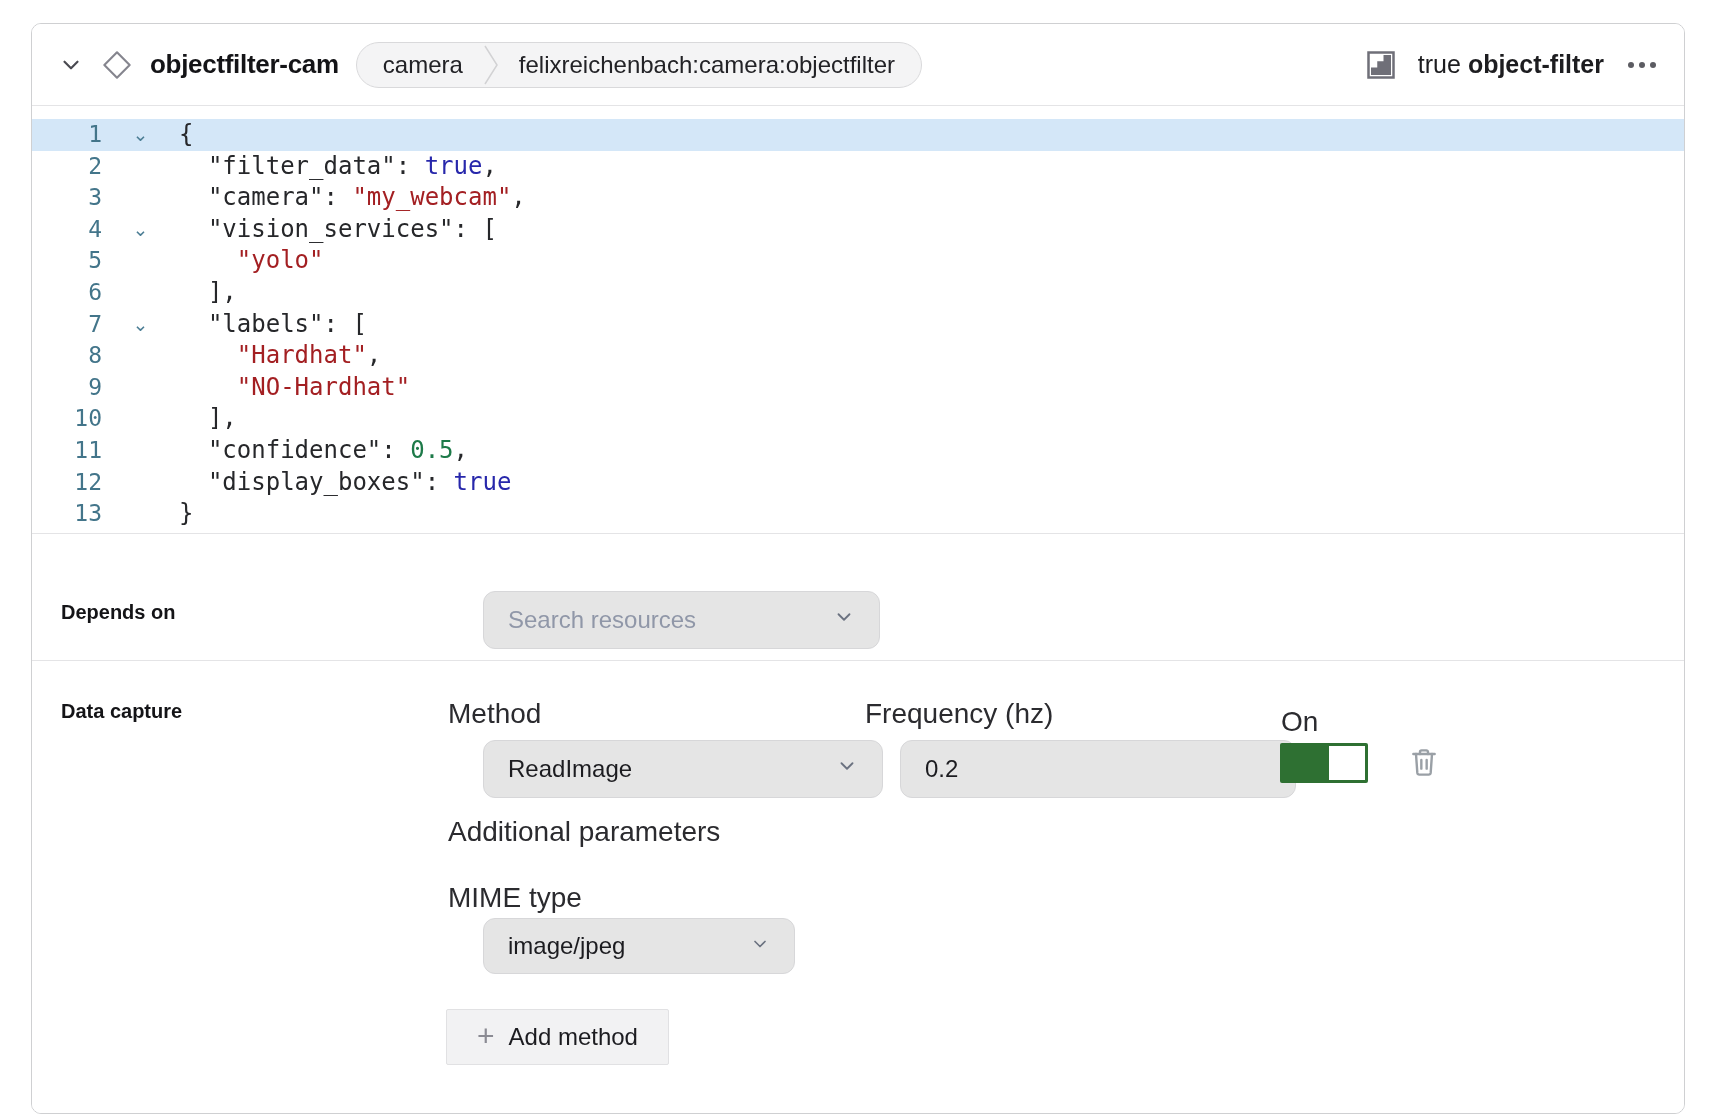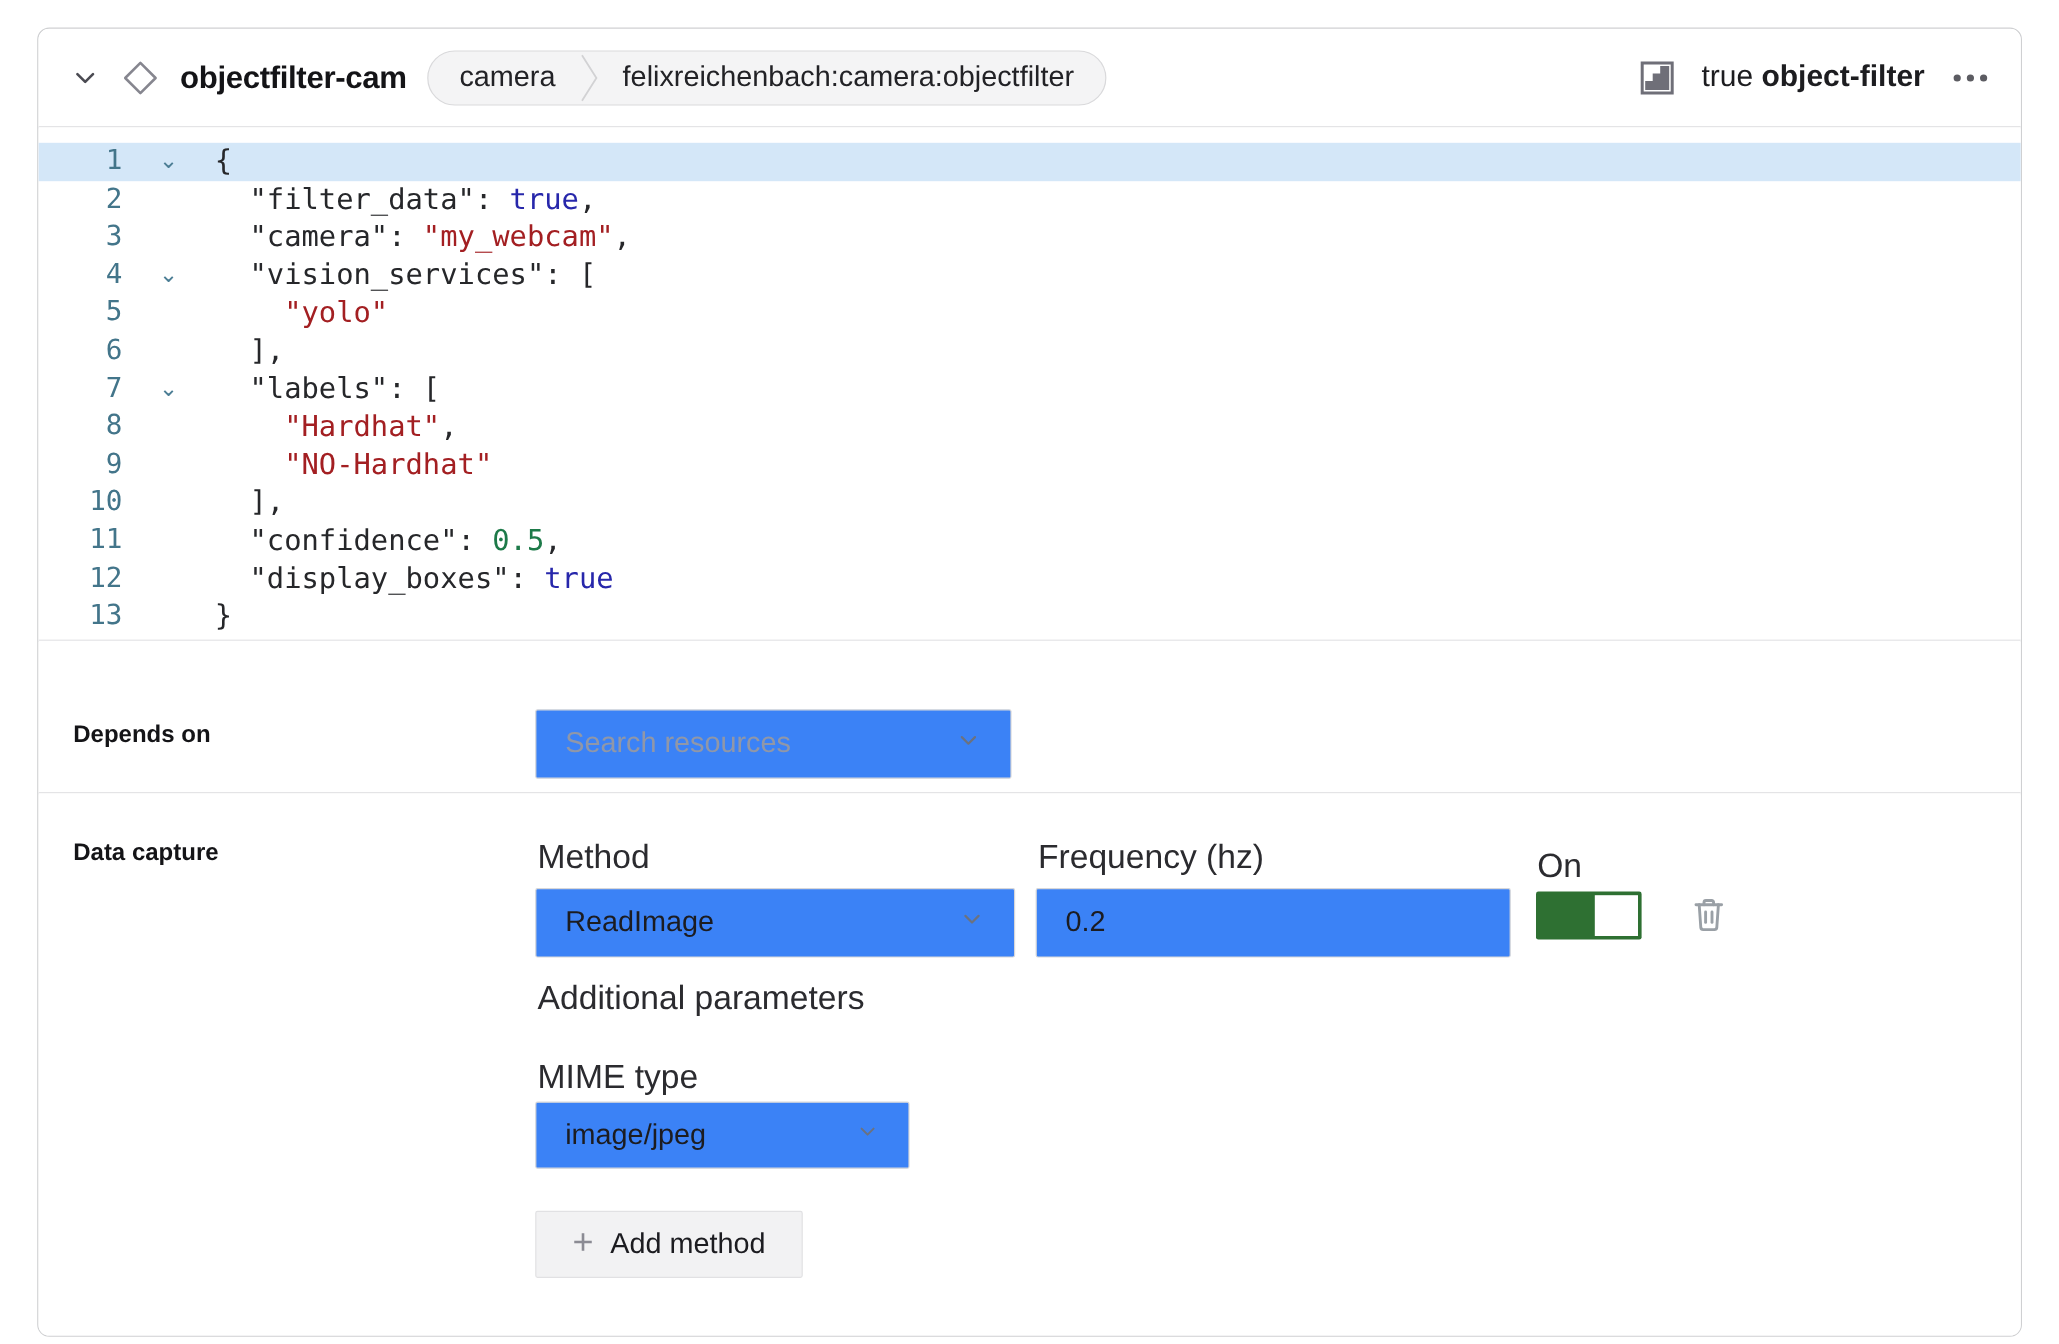--- a/index.html
+++ b/index.html
@@ -41,23 +41,23 @@
 
   
   .sect { position:absolute; left:0; width:100%; background:#fff; }
   .sect-depends { top:511px; height:126px; border-bottom:1px solid #e4e4e6; }
   .sect-capture { top:638px; height:452px; }
   .sect-h { position:absolute; font-size:20px; font-weight:700; color:#141417; left:29px; white-space:nowrap; }
 
   .field-label { position:absolute; font-size:28px; color:#2b2b2f; white-space:nowrap; }
 
   .selectbox, .textinput {
-      position:absolute; height:58px; border:1px solid #d7d7d9; background:#3b82f6;
-      border-radius:2px; font-size:24px; color:#1c1c20; display:flex; align-items:center;
-      padding:0 24px; cursor:pointer; }
+      position:absolute; height:58px; border:1px solid #d7d7d9; background:#e5e5e5;
+      border-radius:12px; font-size:24px; color:#1c1c20; display:flex; align-items:center;
+      padding:0 24px; cursor:pointer;margin-left:37px; }
   .selectbox .val { flex:1; white-space:nowrap; overflow:hidden; }
   .chev { flex:0 0 auto; margin-left:12px; }
   input.textinput { cursor:text; font-family:"Liberation Sans",sans-serif; }
   input.textinput::placeholder { color:#9097a8; opacity:1; }
   .search-select { display:flex; align-items:center; }
   .search-select input { border:none; outline:none; flex:1; font-size:24px; color:#1c1c20;
       font-family:"Liberation Sans",sans-serif; background:transparent; min-width:0; }
   .search-select input::placeholder { color:#9097a8; opacity:1; }
 
   .toggle { position:absolute; width:88px; height:40px; background:var(--toggle-on);

